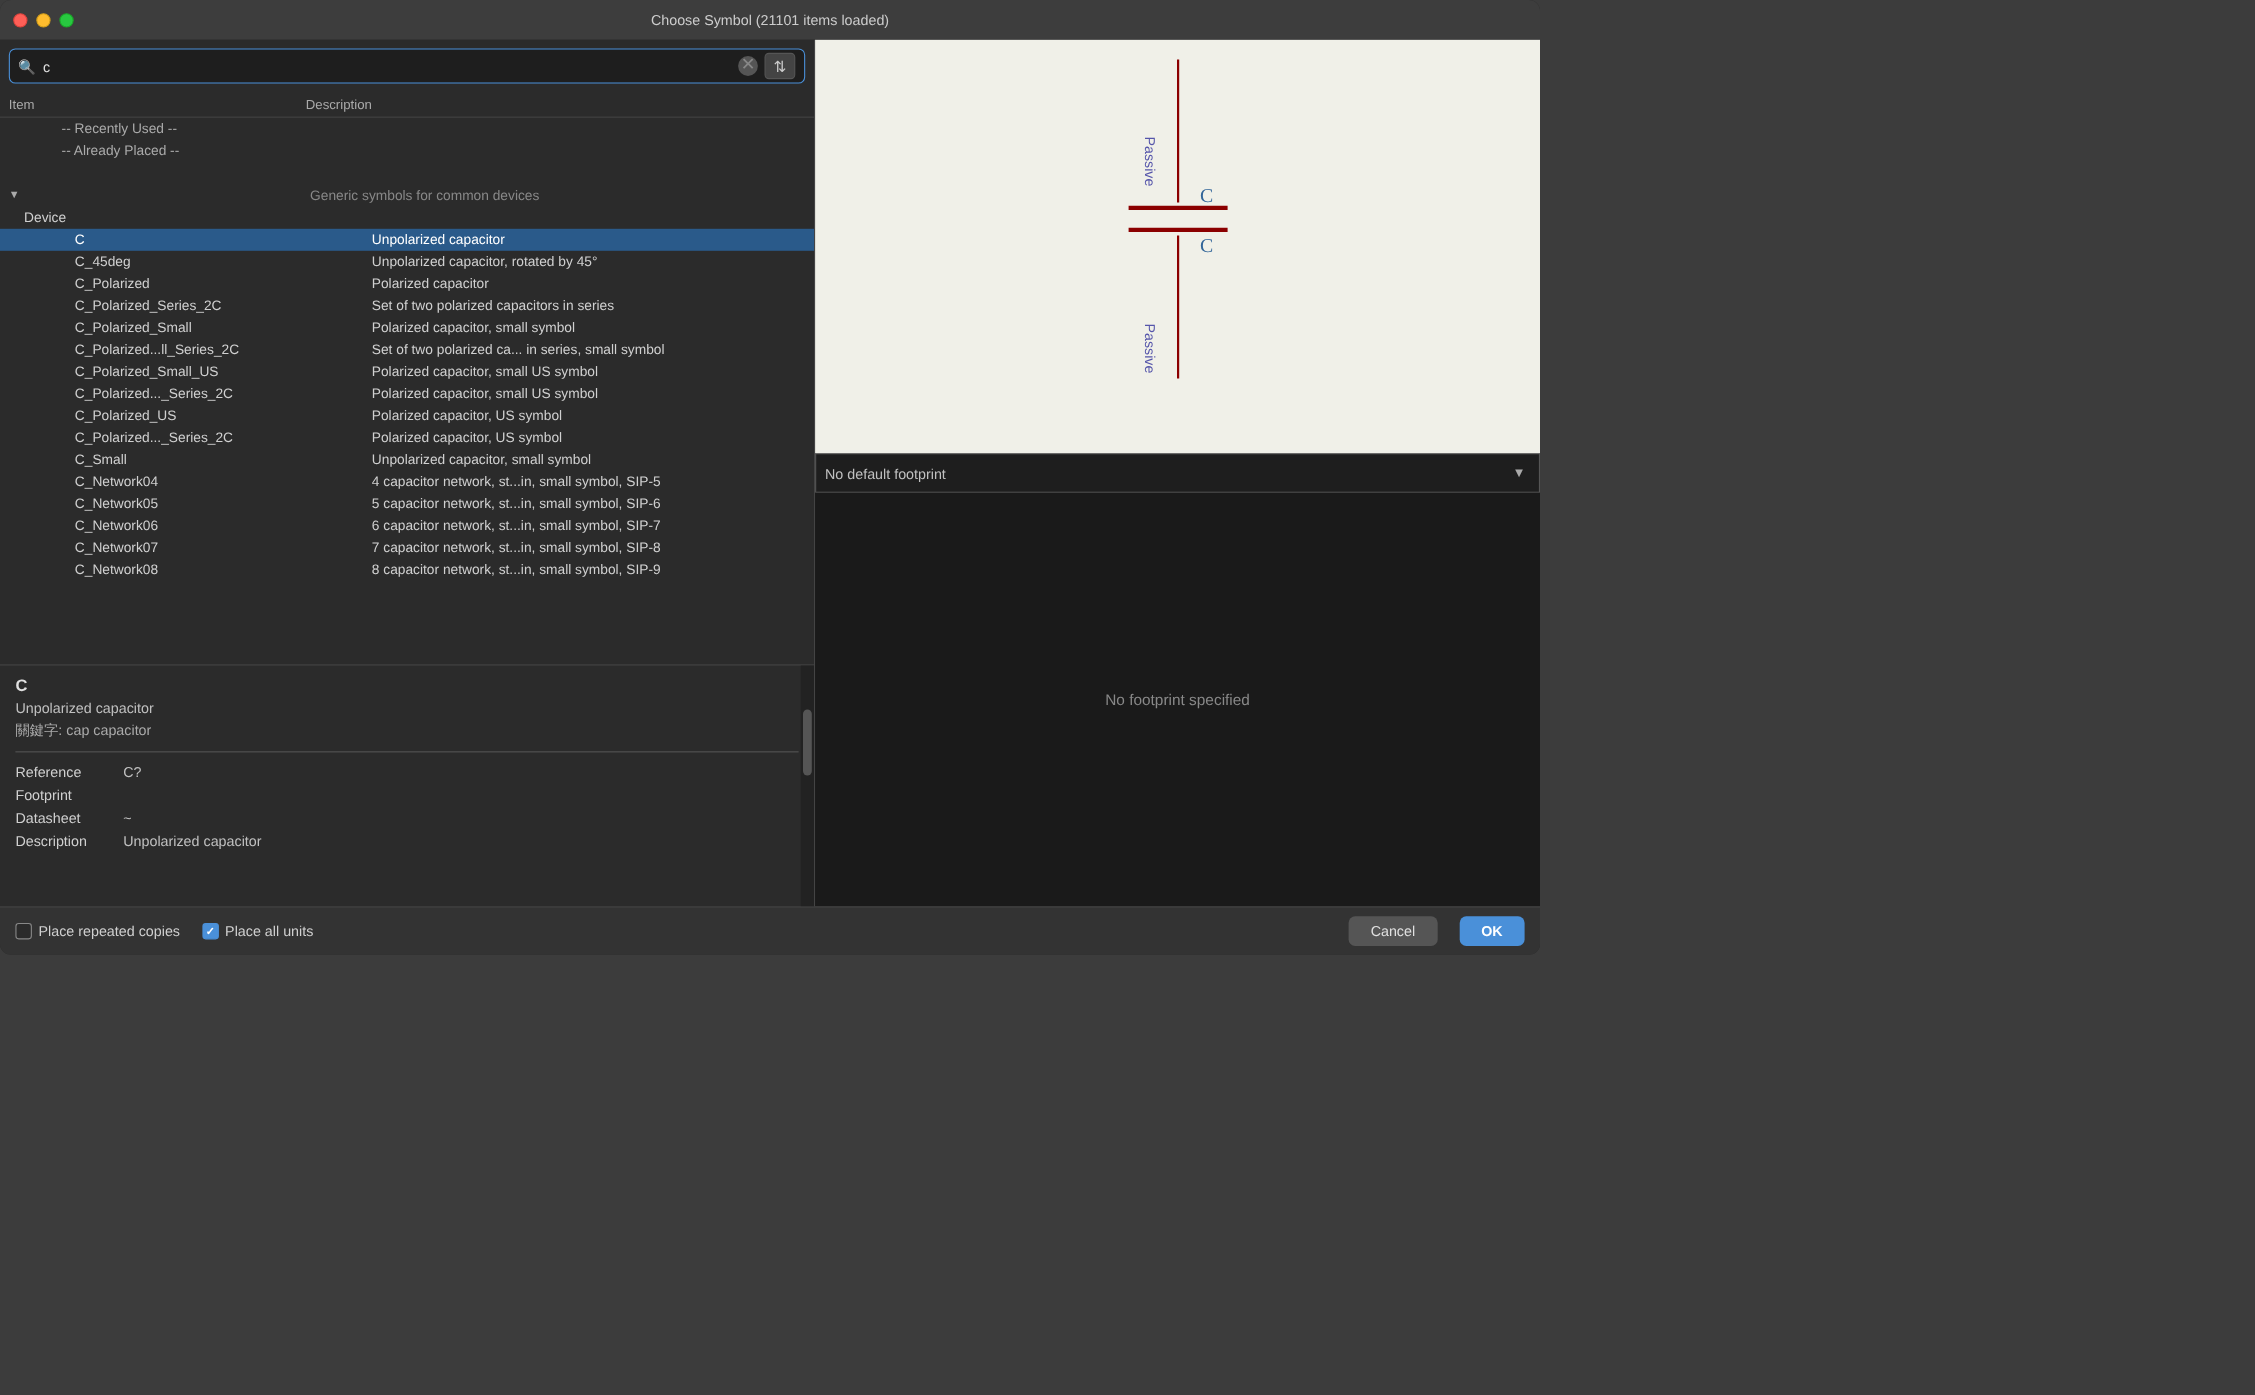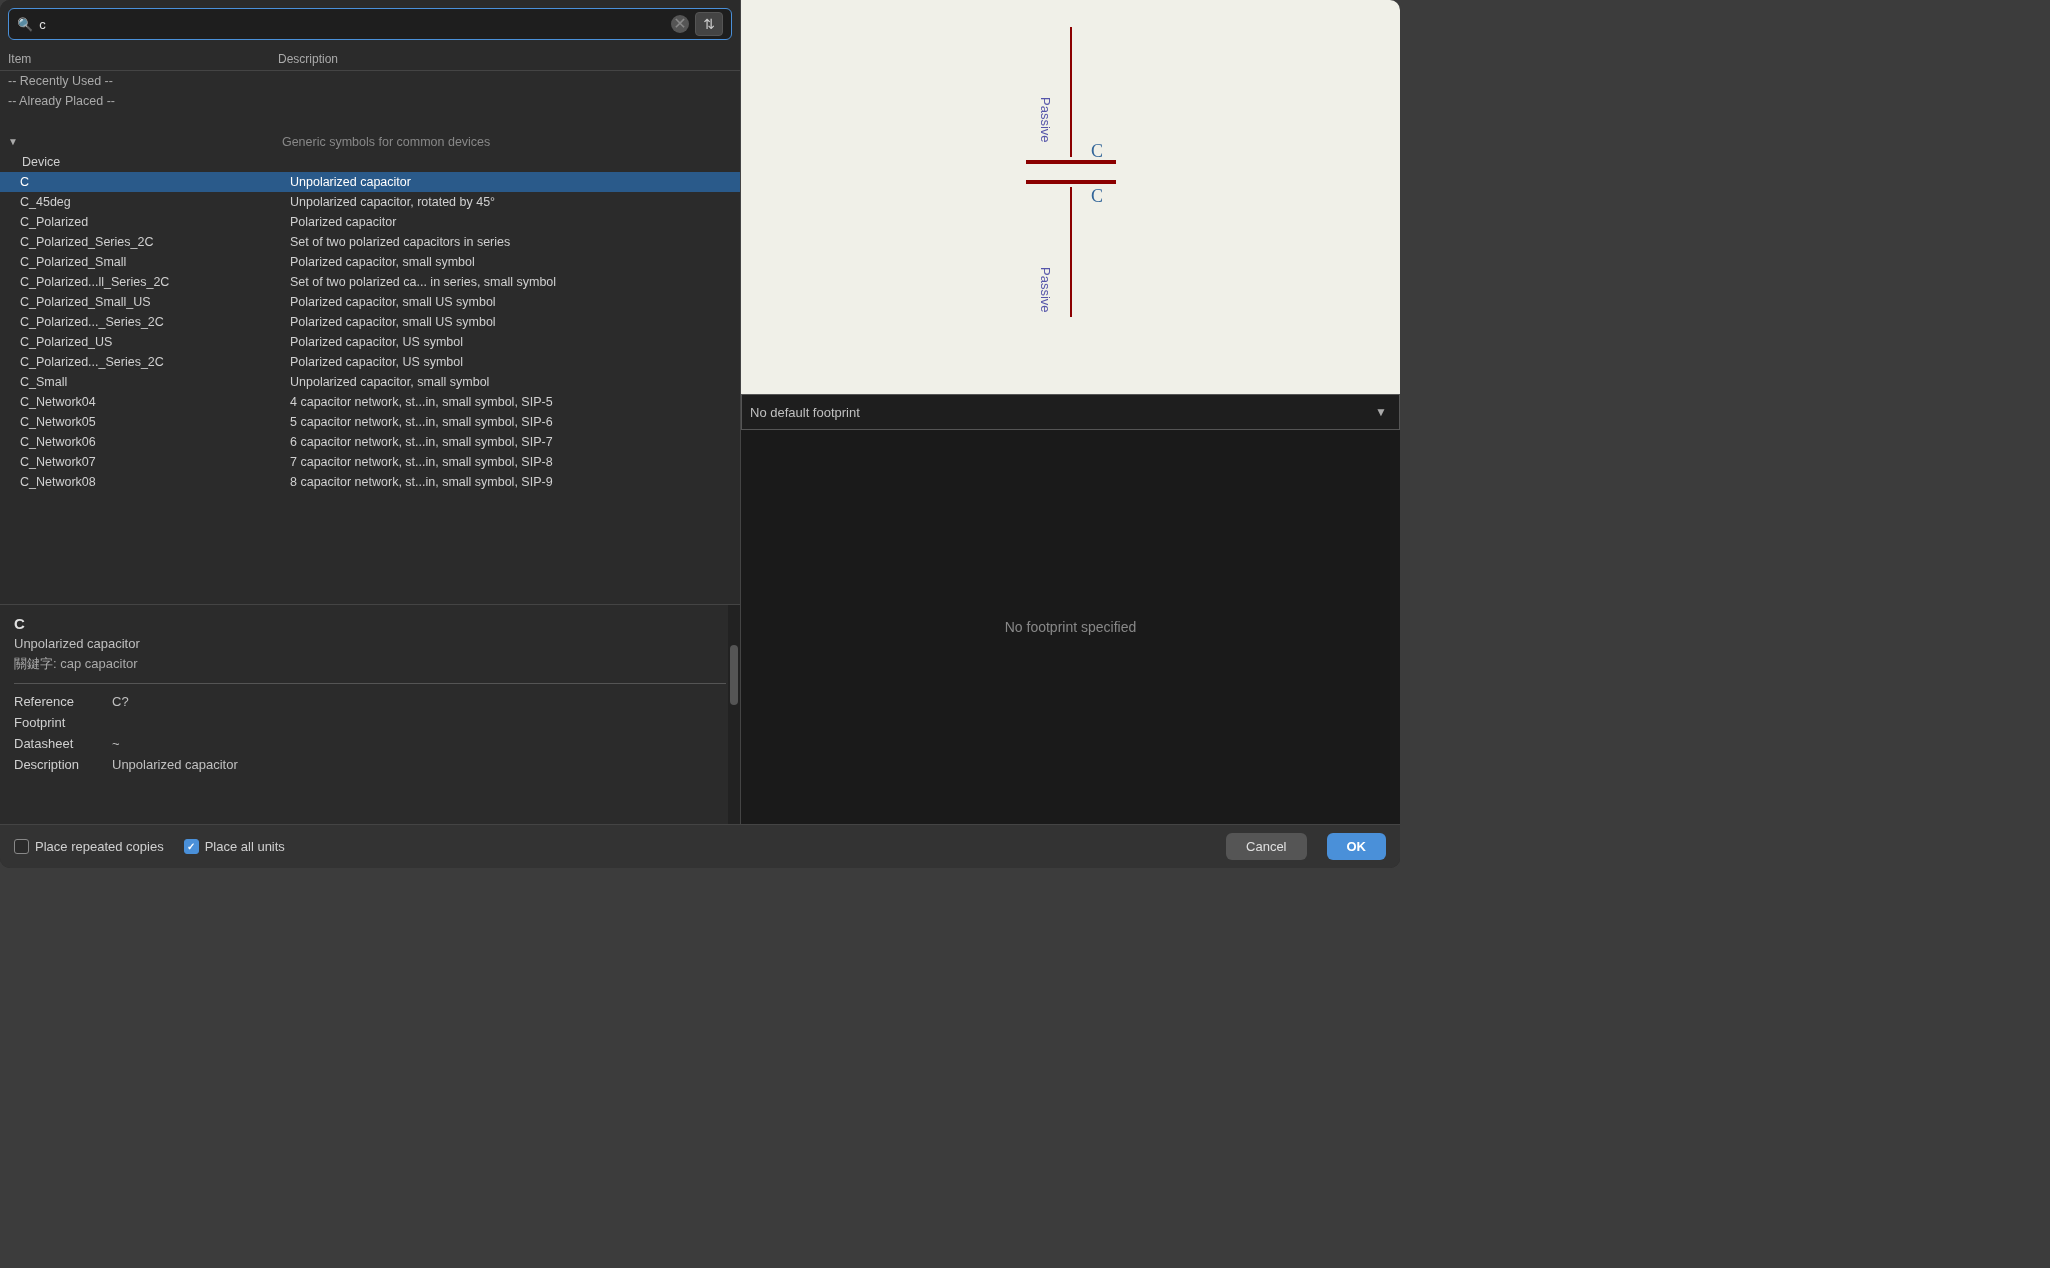--- a/index.html
+++ b/index.html
@@ -136,21 +136,21 @@
     .symbol-list::-webkit-scrollbar-thumb { background: #555; border-radius: 4px; }
     .list-item {
       display: flex;
       padding: 3px 8px;
       color: #d0d0d0;
       font-size: 12.5px;
       cursor: pointer;
     }
     .list-item.selected { background: #2a5a8a; color: #fff; }
     .list-item.group-header { color: #aaa; font-style: normal; }
-    .list-item .item-name { width: 270px; flex-shrink: 0; }
+    .list-item .item-name { width: 270px; flex-shrink: 0; margin-left: 48px; }
     .list-item .item-desc { flex: 1; color: inherit; }
     .list-item.group-header .item-desc { color: #888; }
     .device-header {
       display: flex;
       padding: 3px 8px;
       color: #d0d0d0;
       font-size: 12.5px;
       cursor: pointer;
       align-items: center;
     }
@@ -326,20 +326,28 @@
       color: white;
       font-weight: 600;
     }
     .indent1 { padding-left: 20px; }
   </style>
 </head>
 <body>
 
 <div class="window">
 
+  <div class="titlebar">
+    <div class="traffic-lights">
+      <div class="traffic-light tl-close"></div>
+      <div class="traffic-light tl-minimize"></div>
+      <div class="traffic-light tl-maximize"></div>
+    </div>
+    <span class="titlebar-title">Choose Symbol (21101 items loaded)</span>
+  </div>
 
   <div class="main-content">
 
     <div class="left-panel">
 
       <div class="search-bar">
         <span class="search-icon-wrap">🔍</span>
         <input type="text" class="search-input" value="c" style="">
         <div class="search-clear">✕</div>
         <div class="search-filter-btn">⇅</div>

